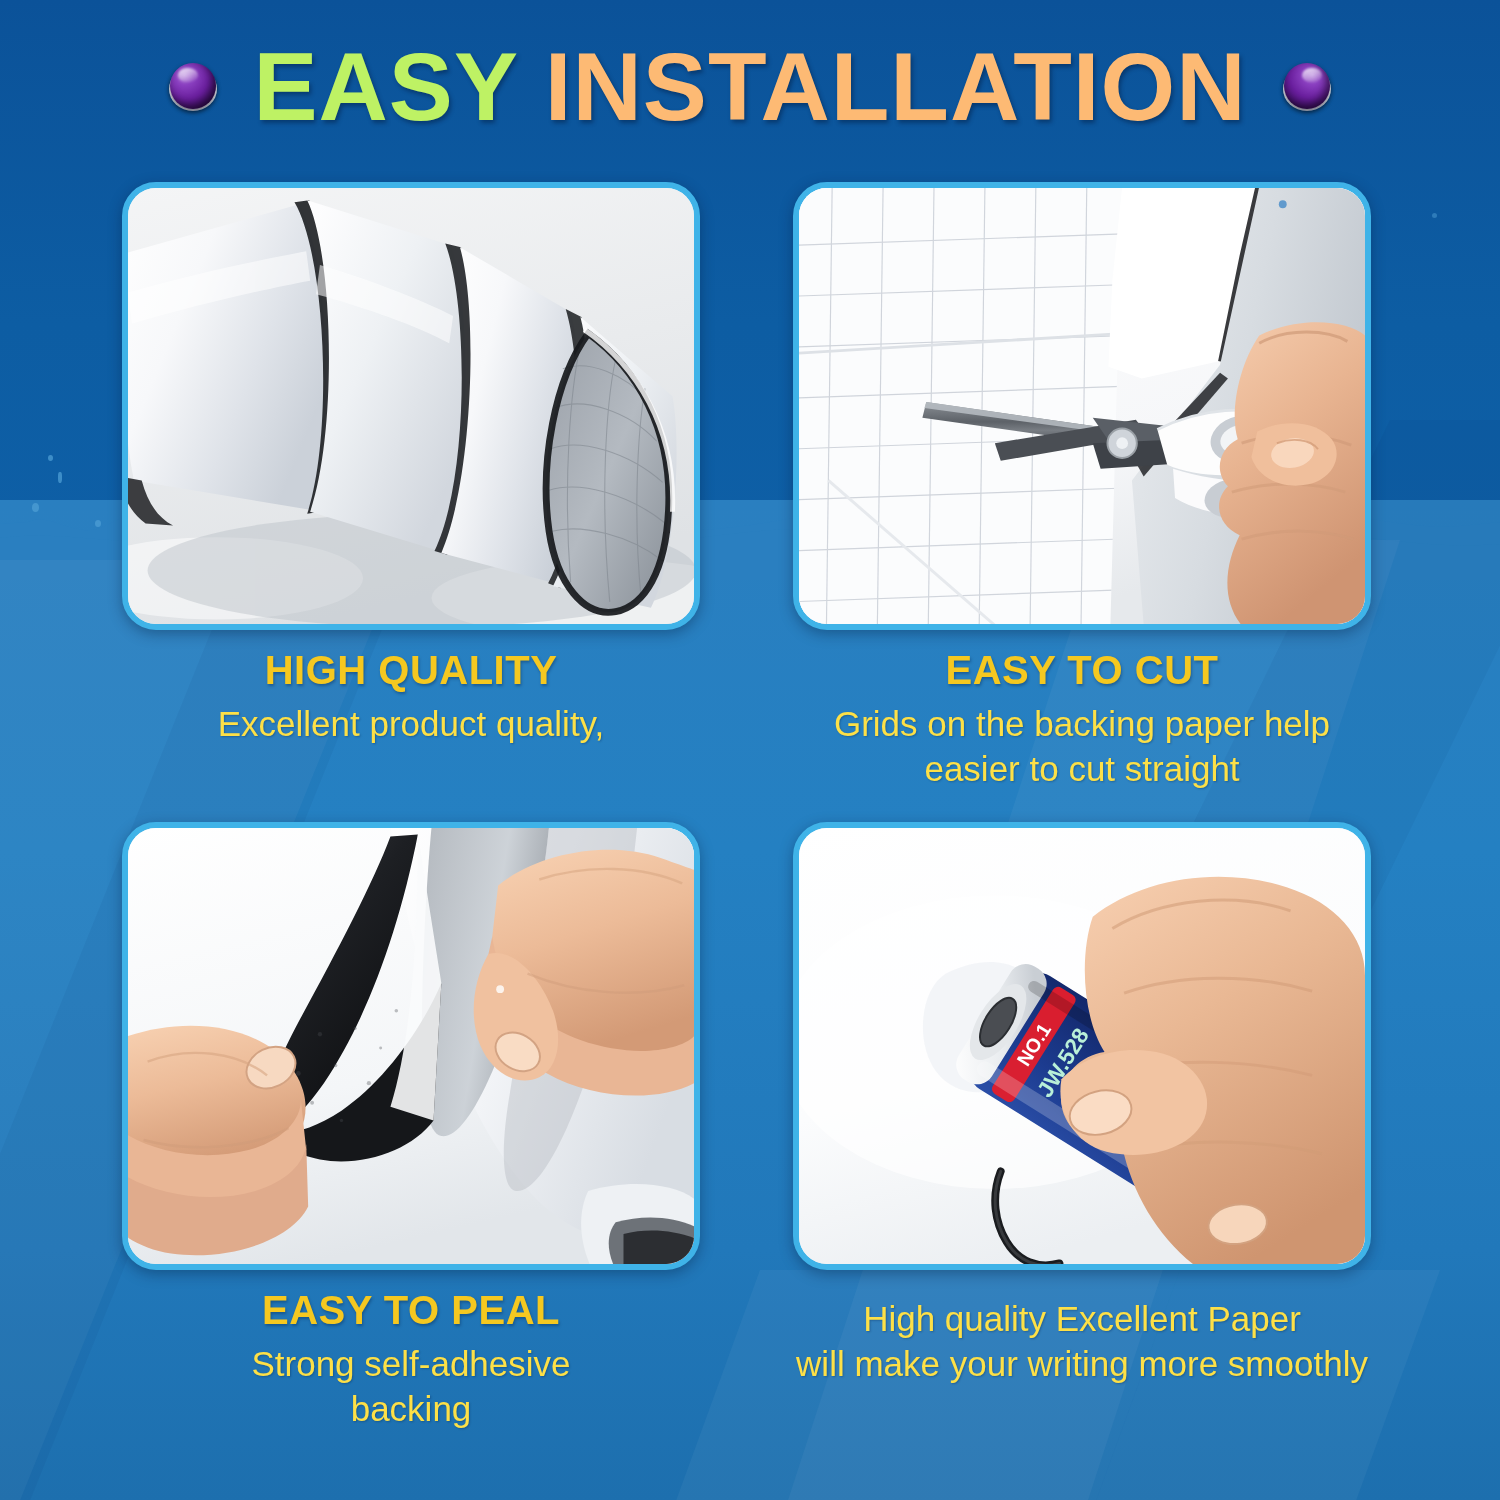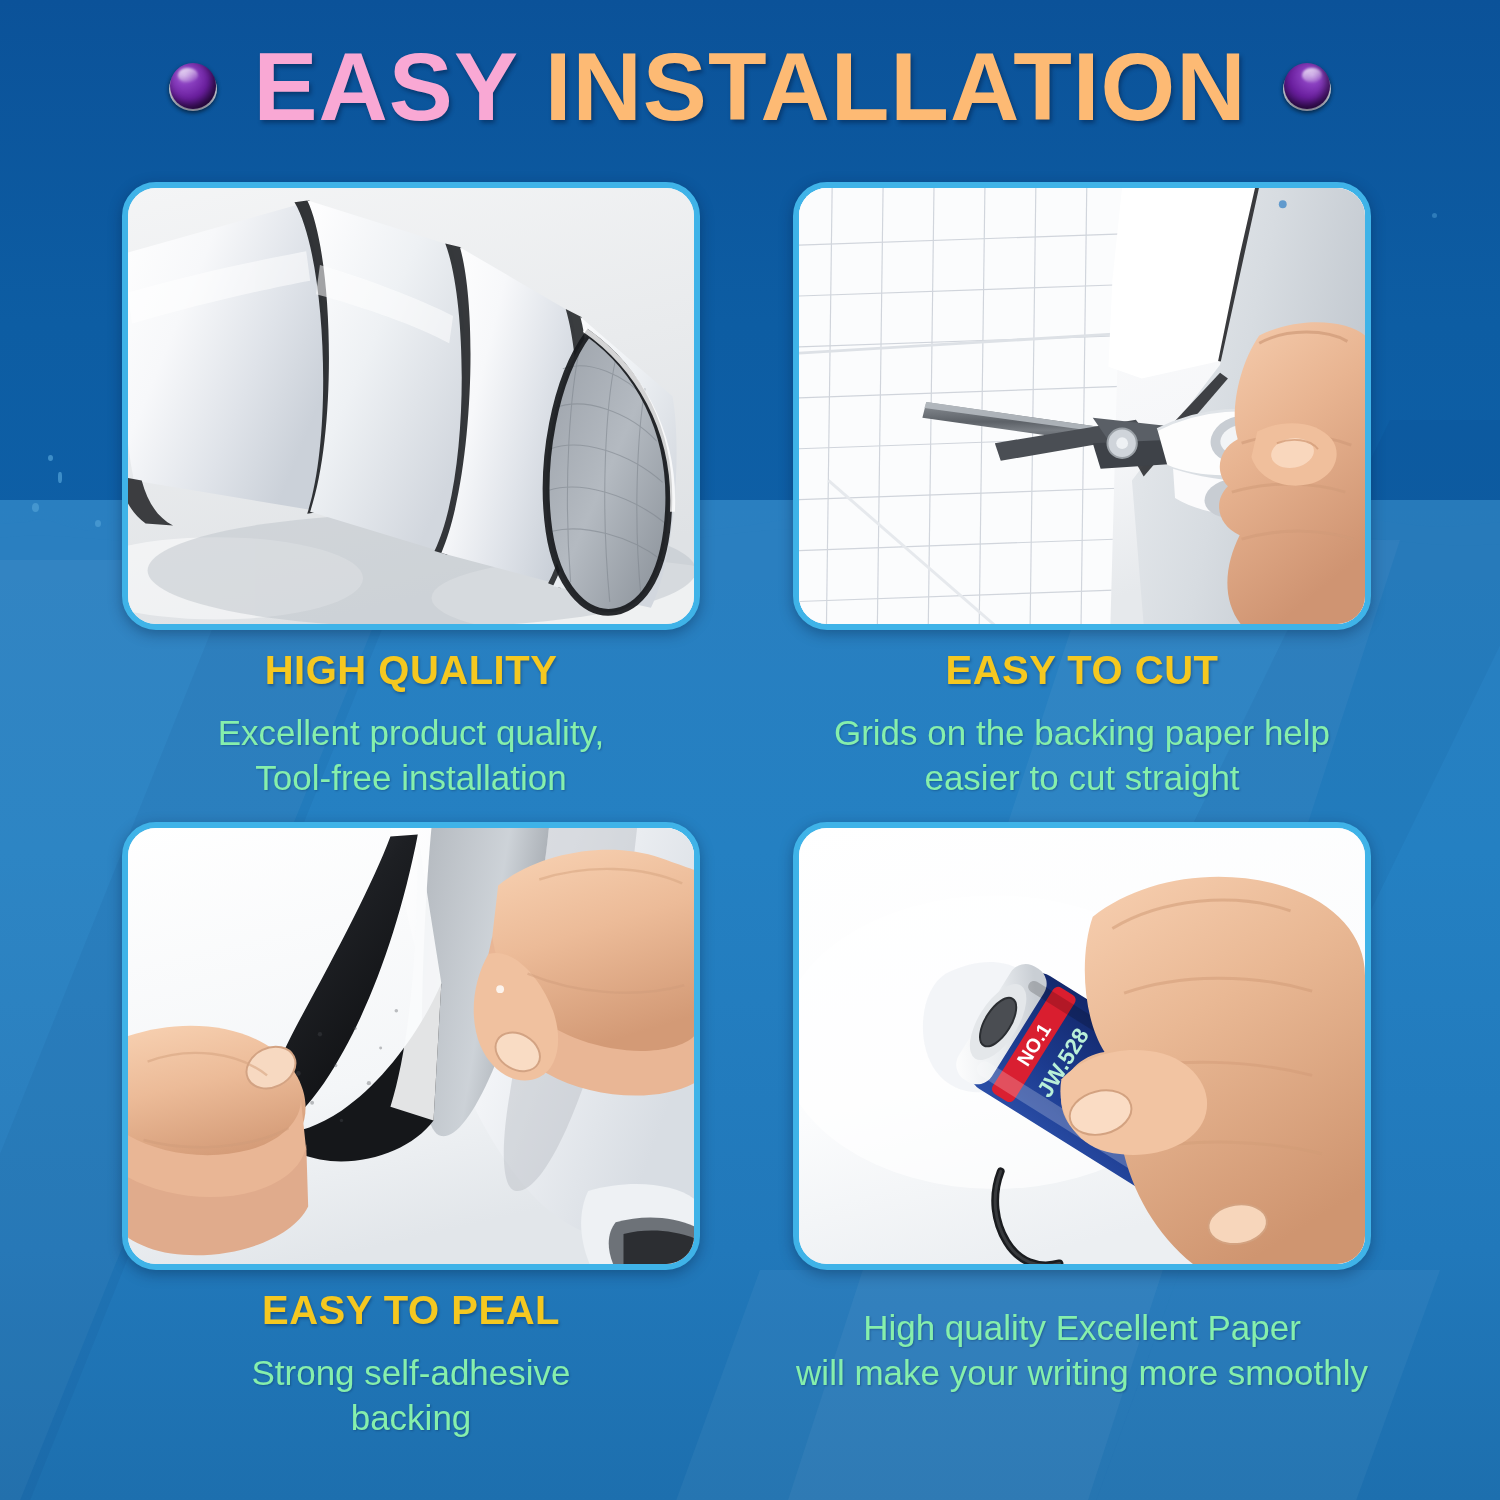--- a/index.html
+++ b/index.html
@@ -32,21 +32,21 @@
   
   #header {
     position:absolute; left:0; top:22px; width:1500px; height:130px;
     z-index:5; display:flex; align-items:center; justify-content:center;
   }
   .title-wrap { display:flex; align-items:center; gap:34px; }
   .title {
     font-size:96px; font-weight:bold; letter-spacing:1px;
     white-space:nowrap; line-height:1;
   }
-  .t-easy { color:#f9a8d4; text-shadow:2px 3px 4px rgba(0,25,60,.45); }
+  .t-easy { color:#bef264; text-shadow:2px 3px 4px rgba(0,25,60,.45); }
   .t-install { color:#fdba74; text-shadow:2px 3px 4px rgba(0,25,60,.45); }
 
   .pin { width:52px; height:52px; position:relative; flex:0 0 auto; }
   .pin .rim {
     position:absolute; left:2px; top:6px; width:48px; height:44px;
     border-radius:50%;
     background:linear-gradient(180deg,#9c9fb4 0%,#e8eaf2 55%,#b6b9c9 100%);
     box-shadow:0 2px 4px rgba(0,0,0,.4);
   }
   .pin .ball {
@@ -76,22 +76,22 @@
     box-shadow:0 4px 14px rgba(0,20,50,.35);
   }
   .photo svg { display:block; width:100%; height:100%; }
 
   .caption { position:absolute; width:100%; text-align:center; }
   .cap-title {
     color:#f5c820; font-size:40px; font-weight:bold; letter-spacing:.5px;
     text-shadow:1px 2px 3px rgba(0,30,70,.35); line-height:1.12;
   }
   .cap-body {
-    color:#86efac; font-size:35px; font-weight:normal; line-height:1.28;
-    margin-top:18px; text-shadow:1px 1px 2px rgba(0,30,70,.3);
+    color:#fde047; font-size:35px; font-weight:normal; line-height:1.28;
+    margin-top:9px; text-shadow:1px 1px 2px rgba(0,30,70,.3);
   }
 </style>
 </head>
 <body>
 
 <div id="bg">
   <div class="bg-top"></div>
   <div class="bg-bottom"></div>
 
   <svg class="bg-wave" viewBox="0 0 1500 110" preserveAspectRatio="none">
@@ -218,21 +218,20 @@
         <g opacity="0.55">
           <path d="M0,108 C70,88 140,74 182,66 L186,96 C142,104 72,120 4,140 Z" fill="#ffffff"></path>
           <path d="M196,80 C250,96 300,116 332,132 L328,160 C294,142 244,124 192,110 Z" fill="#ffffff"></path>
         </g>
       </svg>
     </div>
     <div class="caption" style="top:466px;">
       <div class="cap-title">HIGH QUALITY</div>
       <div class="cap-body">
         <div>Excellent product quality,</div>
-        <div>Tool-free installation</div>
       </div>
     </div>
   </div>
 
   <div class="cell" style="left:122px; top:822px; width:578px; height:448px;">
     <div class="photo">
       <svg viewBox="0 0 578 448" preserveAspectRatio="xMidYMid slice">
         <defs>
           <linearGradient id="bg3" x1="0" y1="0" x2="0.3" y2="1">
             <stop offset="0%" stop-color="#ffffff"></stop>

